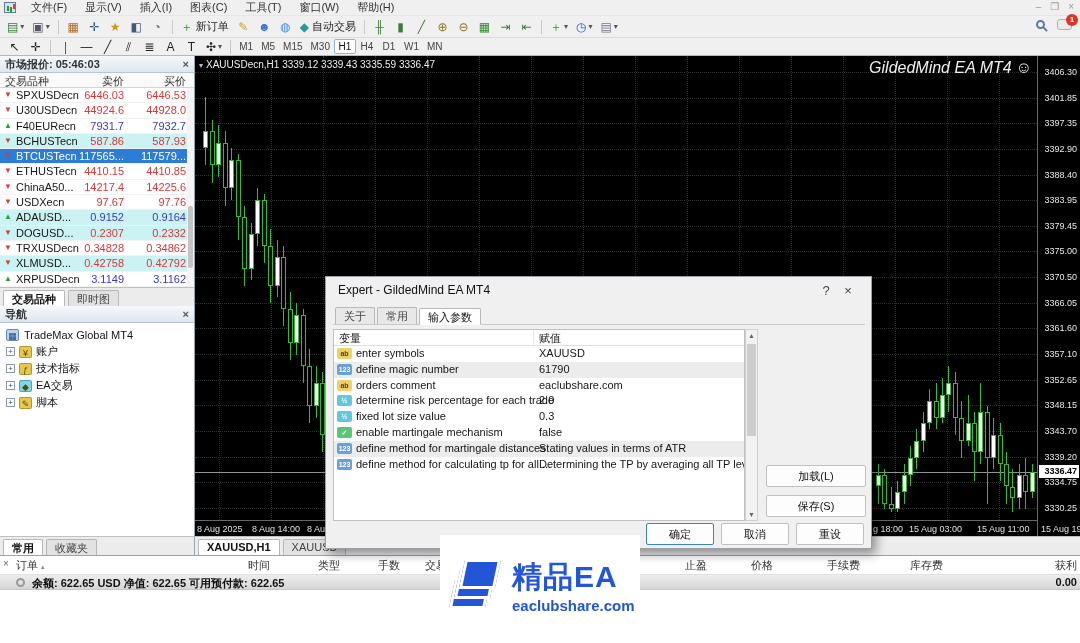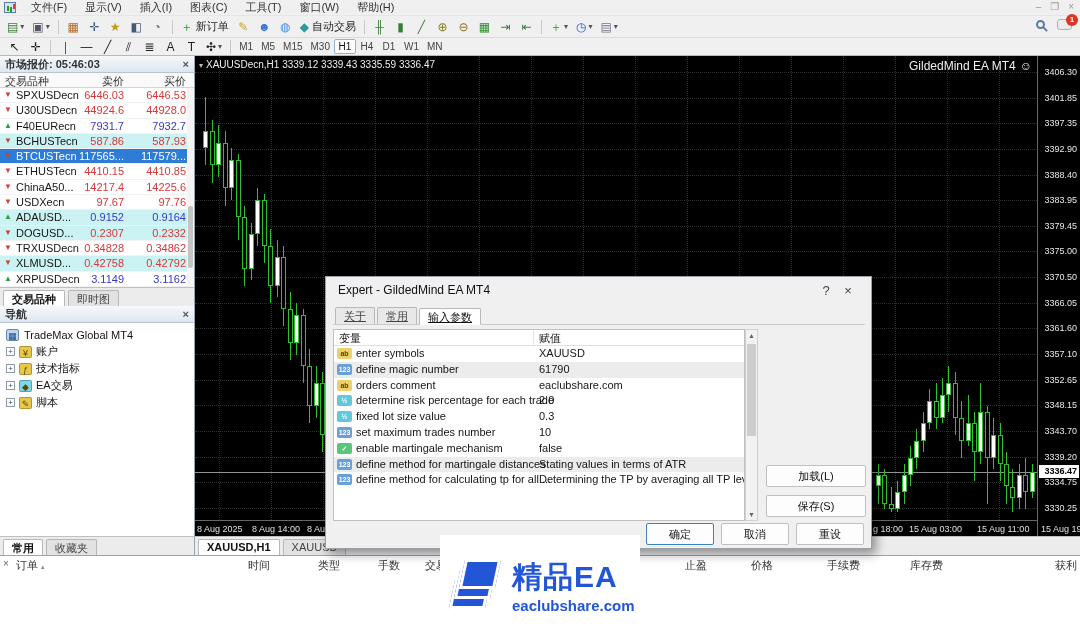--- a/index.html
+++ b/index.html
@@ -76,21 +76,21 @@
   .body.up{background:#fff;}
   .body.dn{background:#000;}
   .priceline{position:absolute;left:0;width:842px;height:1px;background:#8c9494;}
   .paxis{position:absolute;left:842px;top:0;width:43px;height:480px;background:#000;border-left:1px solid #686868;}
   .plab{position:absolute;right:3px;font-size:9px;color:#e8e8e8;}
   .ptag{position:absolute;left:1px;right:1px;height:13px;background:#fff;color:#000;font-size:9px;font-weight:bold;text-align:right;padding:1px 2px 0 0;}
   .taxis{position:absolute;left:0;top:464px;width:842px;height:16px;background:#000;border-top:1px solid #686868;}
   .tlab{position:absolute;top:3px;font-size:9px;color:#e0e0e0;white-space:nowrap;}
   .ohlc{position:absolute;left:4px;top:3px;color:#eee;font-size:10px;}
   .ohlc .dd{color:#bbb;font-size:8px;margin-right:3px;}
-  .eabadge{position:absolute;right:48px;top:3px;color:#f0f0f0;font-size:12px;}
+  .eabadge{position:absolute;right:48px;top:3px;color:#f0f0f0;font-size:16px;font-style:italic;}
   .smiley{margin-left:4px;}
   .chart-tabs{position:absolute;left:195px;top:536px;width:885px;height:19px;}
 
   
   .terminal{position:absolute;left:0;top:555px;width:1080px;height:88px;background:#fff;border-top:1px solid #9aa4b0;}
   .term-close{position:absolute;left:3px;top:2px;color:#666;font-size:10px;cursor:default;}
   .term-header{position:absolute;left:0;top:2px;width:1080px;height:15px;color:#333;}
   .term-header .group{position:absolute;left:16px;top:0;font-weight:normal;}
   .term-header .sort{font-size:7px;color:#888;}
   .th{position:absolute;top:0;}
@@ -98,21 +98,21 @@
   .bal-icon{position:absolute;left:16px;top:3px;width:9px;height:9px;border:2px solid #9a9a9a;border-radius:50%;}
   .bal-text{position:absolute;left:32px;top:1px;}
   .bal-profit{position:absolute;right:3px;top:1px;}
 
   
   .dialog{position:absolute;left:325px;top:276px;width:547px;height:273px;background:#f0f0f0;border:1px solid #9aa0a8;box-shadow:4px 5px 10px rgba(0,0,0,.4);z-index:50;}
   .dlg-title{position:absolute;left:0;top:0;width:100%;height:26px;display:flex;align-items:center;padding:0 12px;color:#111;font-size:12px;}
   .dlg-btn{width:22px;text-align:center;color:#444;font-size:13px;cursor:default;}
   .dlg-btn.q{margin-left:auto;}
   .dlg-tabs{position:absolute;left:7px;top:30px;width:532px;height:18px;display:flex;align-items:flex-end;border-bottom:1px solid #c8c8c8;background:transparent;}
-  .dlg-tabs .tab{height:17px;font-weight:normal;margin-left:2px;background:#e8e8e8;text-decoration:underline;}
+  .dlg-tabs .tab{height:17px;font-weight:normal;margin-left:2px;background:#e8e8e8;}
   .dlg-tabs .tab.active{background:#fff;border-bottom:1px solid #fff;margin-bottom:-1px;font-weight:normal;}
   .dlg-table{position:absolute;left:7px;top:52px;width:412px;height:192px;background:#fff;border:1px solid #c0c0c0;overflow:hidden;}
   .dlg-thead{height:16px;border-bottom:1px solid #e0e0e0;position:relative;color:#222;}
   .dlg-thead .c1{position:absolute;left:5px;top:1px;}
   .dlg-thead .c2{position:absolute;left:205px;top:1px;}
   .dlg-thead::after{content:"";position:absolute;left:199px;top:0;width:1px;height:16px;background:#e4e4e4;}
   .prow{height:15.8px;position:relative;}
   .prow.shaded{background:#ececec;}
   .picon{position:absolute;left:3px;top:2px;width:15px;height:11px;border-radius:2px;font-size:7px;line-height:11px;text-align:center;font-weight:bold;}
   .picon.ab{background:#ecd06a;color:#5a4200;}
@@ -610,20 +610,25 @@
     <span class="th" style="right: 810px;">时间</span>
         <span class="th" style="right: 740px;">类型</span>
         <span class="th" style="right: 680px;">手数</span>
         <span class="th" style="left: 425px;">交易品种</span>
         <span class="th" style="right: 373px;">止盈</span>
         <span class="th" style="right: 307px;">价格</span>
         <span class="th" style="right: 220px;">手续费</span>
         <span class="th" style="right: 137px;">库存费</span>
         <span class="th" style="right: 3px;">获利</span>
       </div>
+    <div class="balance-row">
+      <span class="bal-icon"></span>
+      <span class="bal-text">余额: 622.65 USD  净值: 622.65  可用预付款: 622.65</span>
+      <span class="bal-profit">0.00</span>
+    </div>
   </div>
 
   <div class="dialog">
     <div class="dlg-title">
       <span>Expert - GildedMind EA  MT4</span>
       <span class="dlg-btn q">?</span>
       <span class="dlg-btn">×</span>
     </div>
     <div class="dlg-tabs" id="dlgtabs">
         <span class="tab">关于</span>
@@ -655,25 +660,20 @@
             <span class="picon half">½</span>
             <span class="pname">determine risk percentage for each trade</span>
             <span class="pvalue">2.0</span>
           </div>
           <div class="prow">
             <span class="picon half">½</span>
             <span class="pname">fixed lot size value</span>
             <span class="pvalue">0.3</span>
           </div>
           <div class="prow">
-            <span class="picon n123">123</span>
-            <span class="pname">set maximum trades number</span>
-            <span class="pvalue">10</span>
-          </div>
-          <div class="prow">
             <span class="picon check">✓</span>
             <span class="pname">enable martingale mechanism</span>
             <span class="pvalue">false</span>
           </div>
           <div class="prow shaded">
             <span class="picon n123">123</span>
             <span class="pname">define method for martingale distances</span>
             <span class="pvalue">Stating values in terms of ATR</span>
           </div>
           <div class="prow">

